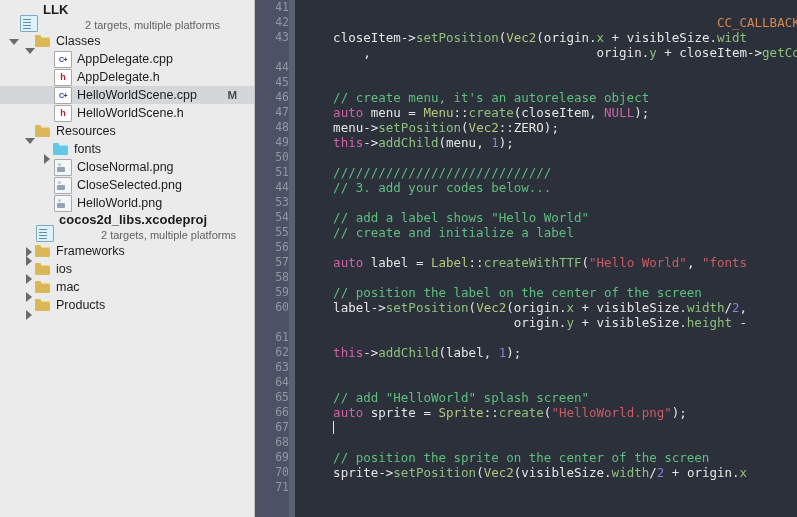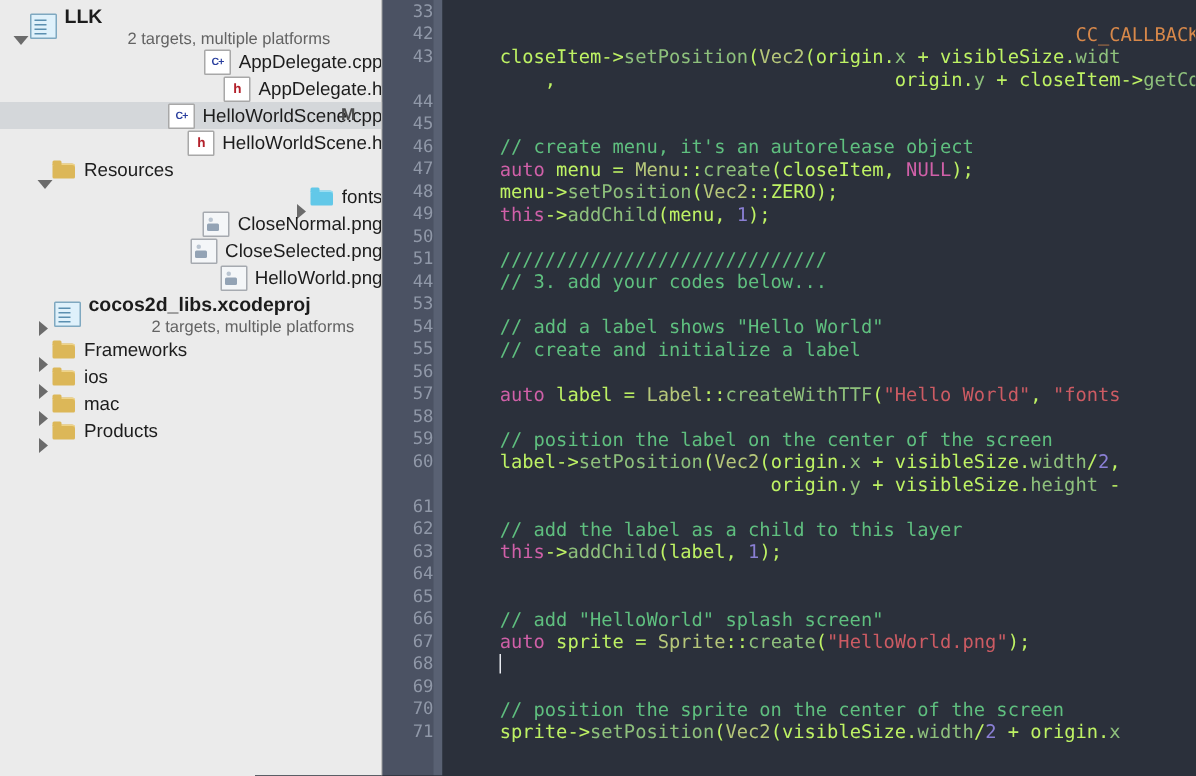--- a/index.html
+++ b/index.html
@@ -25,21 +25,21 @@
   .sidebar-edge{
     position:absolute;top:0;right:0;width:1px;height:517px;background:#c2c2c2;
   }
   .row{
     display:flex;align-items:center;
     height:18px;
     padding-left:6px;
     position:relative;
     white-space:nowrap;
   }
-  .row.tall{height:30px;align-items:center;}
+  .row.tall{height:30px;align-items:flex-end;}
   .row.selected{background:#d4d7da;}
   .twisty{
     width:13px;min-width:13px;display:inline-block;
     text-align:center;color:#6e6e6e;font-size:8px;line-height:18px;
     position:relative;
   }
   .twisty.open::before{content:"";position:absolute;left:3px;top:7px;
     border-left:5px solid transparent;border-right:5px solid transparent;border-top:6px solid #6b6b6b;}
   .twisty.closed::before{content:"";position:absolute;left:4px;top:5px;
     border-top:5px solid transparent;border-bottom:5px solid transparent;border-left:6px solid #6b6b6b;}
@@ -103,21 +103,21 @@
   .label.bold{font-weight:bold;font-size:13px;}
   .sub{font-size:11px;color:#636363;line-height:13px;margin-left:42px;}
   .stack{display:flex;flex-direction:column;justify-content:center;}
   .status-m{
     position:absolute;right:18px;font-size:11.5px;font-weight:bold;color:#4a4a4a;
   }
 
   
   .ind1{padding-left:6px;}
   .ind2{padding-left:22px;}
-  .ind3{padding-left:24px;justify-content:flex-end;}
+  .ind3{padding-left:40px;}
 
   
   .gutter{
     width:40px;min-width:40px;height:517px;
     background:#4b5263;
     color:#9098a8;
     font-family:"DejaVu Sans Mono","Liberation Mono",monospace;
     font-size:11.5px;
     text-align:right;
     padding-top:0px;
@@ -138,21 +138,21 @@
   }
   .code-inner{padding-left:8px;}
   .cl{height:15px;line-height:15px;white-space:pre;color:#d8dee9;}
   .cm{color:#5fbf7f;}      
   .kw{color:#d060a8;text-align:center;}      
   .fn{color:#8ec07c;}      
   .ty{color:#b6c77a;}      
   .st{color:#cc5b63;}      
   .nu{color:#8a7fd4;}      
   .mc{color:#d8884a;}      
-  .pl{color:#bef264;}
+  .pl{color:#e5e5e5;}
   .pr{color:#8ec07c;}      
   .caret{
     display:inline-block;width:1px;height:13px;background:#e8eaf0;
     vertical-align:-2px;
   }
 </style>
 </head>
 <body>
 
 <div class="app">
@@ -160,20 +160,27 @@
   <div class="sidebar">
     <div id="sidebar-rows">
         <div class="row ind1 tall">
           <span class="twisty open"></span>
           <span class="ico page proj"></span>
           <span class="stack">
             <span class="label bold">LLK</span>
             <span class="sub">2 targets, multiple platforms</span>
           </span>
         </div>
+        <div class="row ind2">
+          <span class="twisty open"></span>
+          <span class="ico folder"></span>
+          <span class="stack">
+            <span class="label">Classes</span>
+          </span>
+        </div>
         <div class="row ind3">
           <span class="twisty none"></span>
           <span class="ico page cpp">
             <span>C+</span>
           </span>
           <span class="stack">
             <span class="label">AppDelegate.cpp</span>
           </span>
         </div>
         <div class="row ind3">
@@ -274,21 +281,21 @@
           <span class="stack">
             <span class="label">Products</span>
           </span>
         </div>
       </div>
     <div class="sidebar-edge"></div>
   </div>
 
   <div class="gutter">
     <div id="gutter-nums">
-        <div class="gnum">33</div>
+        <div class="gnum">41</div>
         <div class="gnum">42</div>
         <div class="gnum">43</div>
         <div class="gnum">&nbsp;</div>
         <div class="gnum">44</div>
         <div class="gnum">45</div>
         <div class="gnum">46</div>
         <div class="gnum">47</div>
         <div class="gnum">48</div>
         <div class="gnum">49</div>
         <div class="gnum">50</div>
@@ -336,21 +343,20 @@
         <div class="cl">&nbsp;</div>
         <div class="cl"><span class="cm">    // add a label shows "Hello World"</span></div>
         <div class="cl"><span class="cm">    // create and initialize a label</span></div>
         <div class="cl">&nbsp;</div>
         <div class="cl"><span class="pl">    </span><span class="kw">auto</span><span class="pl"> label = </span><span class="ty">Label</span><span class="pl">::</span><span class="fn">createWithTTF</span><span class="pl">(</span><span class="st">"Hello World"</span><span class="pl">, </span><span class="st">"fonts</span></div>
         <div class="cl">&nbsp;</div>
         <div class="cl"><span class="cm">    // position the label on the center of the screen</span></div>
         <div class="cl"><span class="pl">    label</span><span class="pl">-&gt;</span><span class="fn">setPosition</span><span class="pl">(</span><span class="ty">Vec2</span><span class="pl">(origin.</span><span class="pr">x</span><span class="pl"> + visibleSize.</span><span class="pr">width</span><span class="pl">/</span><span class="nu">2</span><span class="pl">,</span></div>
         <div class="cl"><span class="pl">                            origin.</span><span class="pr">y</span><span class="pl"> + visibleSize.</span><span class="pr">height</span><span class="pl"> -</span></div>
         <div class="cl">&nbsp;</div>
-        <div class="cl"><span class="cm">    // add the label as a child to this layer</span></div>
         <div class="cl"><span class="pl">    </span><span class="kw">this</span><span class="pl">-&gt;</span><span class="fn">addChild</span><span class="pl">(label, </span><span class="nu">1</span><span class="pl">);</span></div>
         <div class="cl">&nbsp;</div>
         <div class="cl">&nbsp;</div>
         <div class="cl"><span class="cm">    // add "HelloWorld" splash screen"</span></div>
         <div class="cl"><span class="pl">    </span><span class="kw">auto</span><span class="pl"> sprite = </span><span class="ty">Sprite</span><span class="pl">::</span><span class="fn">create</span><span class="pl">(</span><span class="st">"HelloWorld.png"</span><span class="pl">);</span></div>
         <div class="cl"><span class="pl">    </span><span class="caret"></span></div>
         <div class="cl">&nbsp;</div>
         <div class="cl"><span class="cm">    // position the sprite on the center of the screen</span></div>
         <div class="cl"><span class="pl">    sprite</span><span class="pl">-&gt;</span><span class="fn">setPosition</span><span class="pl">(</span><span class="ty">Vec2</span><span class="pl">(visibleSize.</span><span class="pr">width</span><span class="pl">/</span><span class="nu">2</span><span class="pl"> + origin.</span><span class="pr">x</span></div>
       </div>

